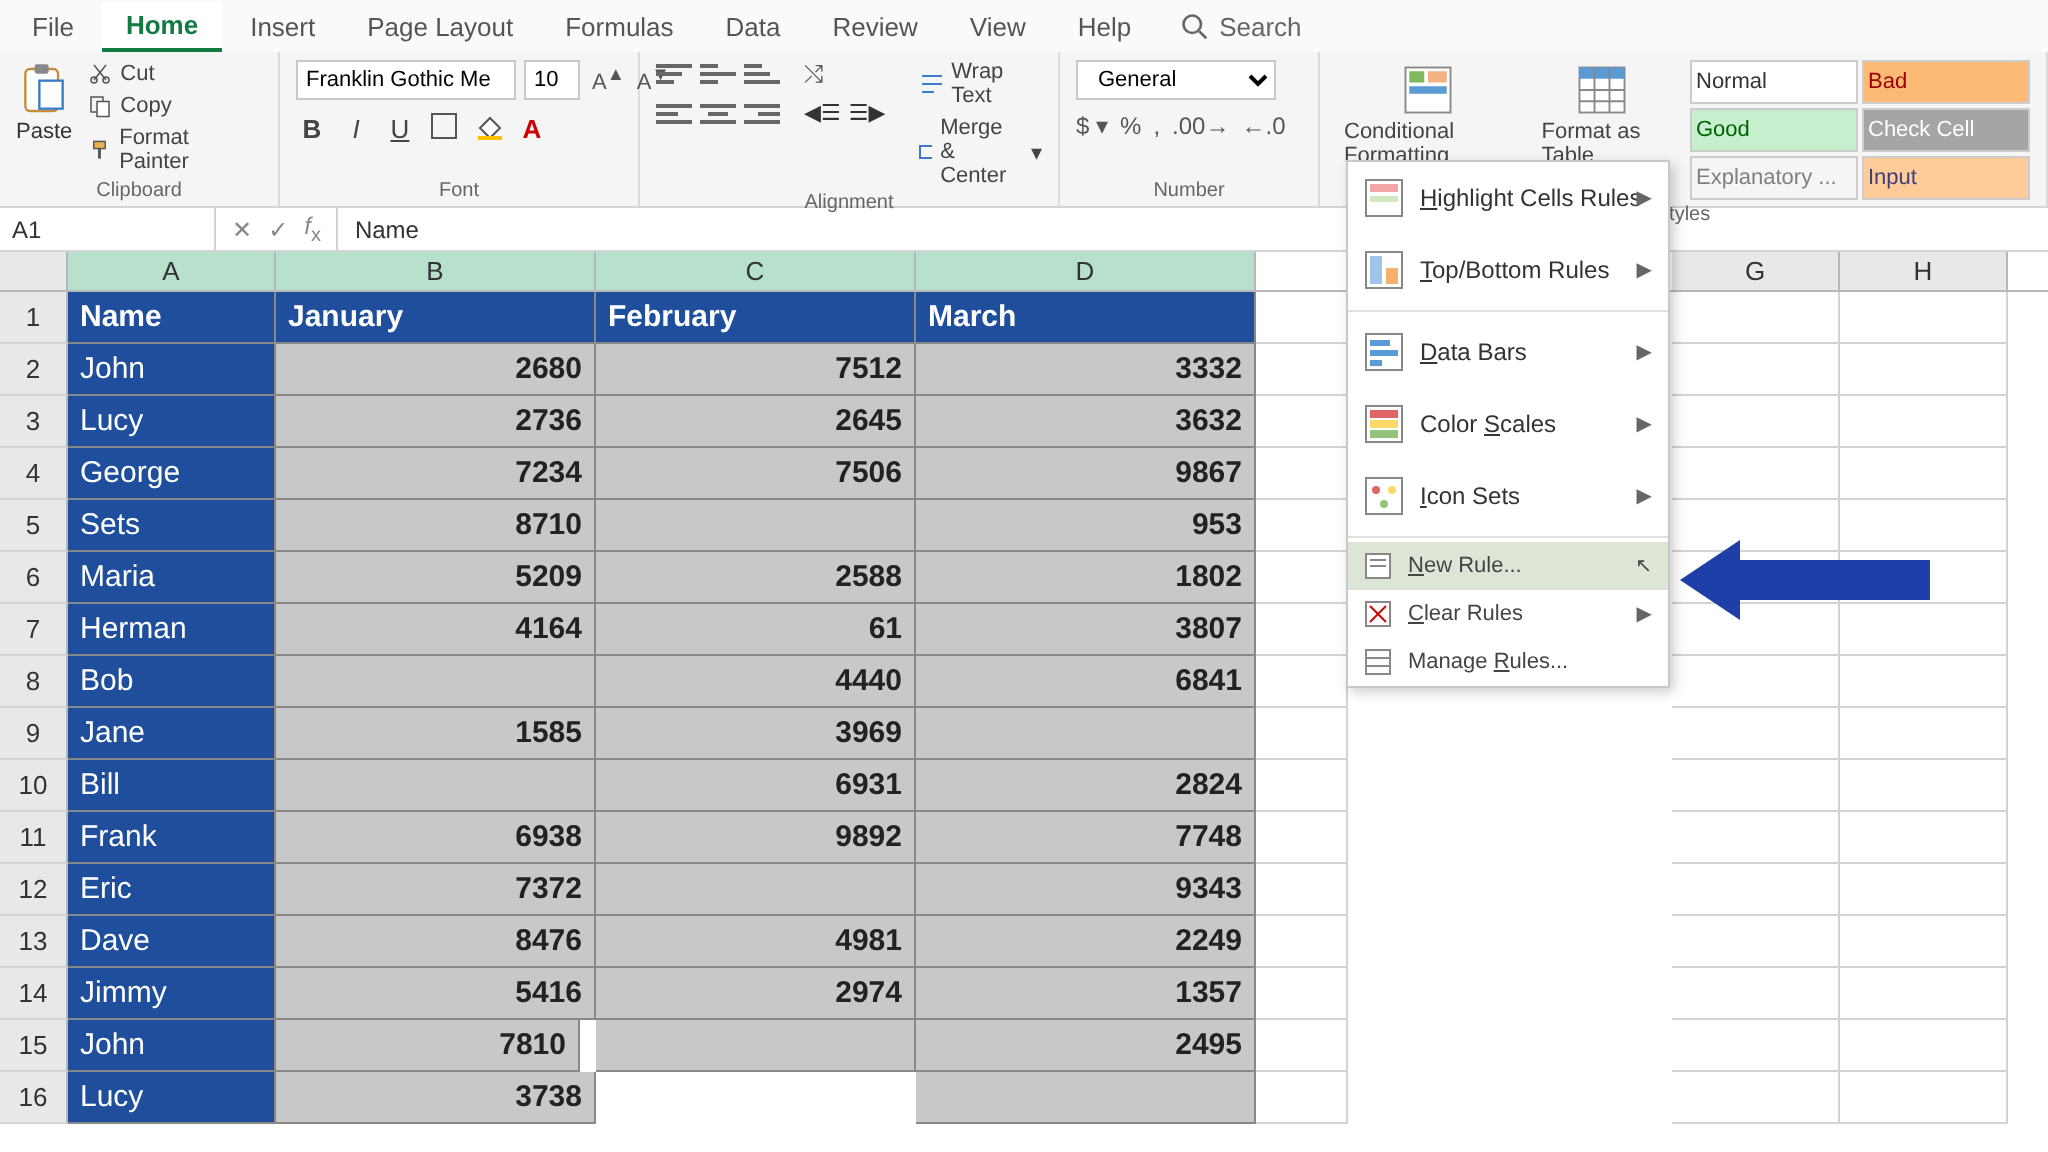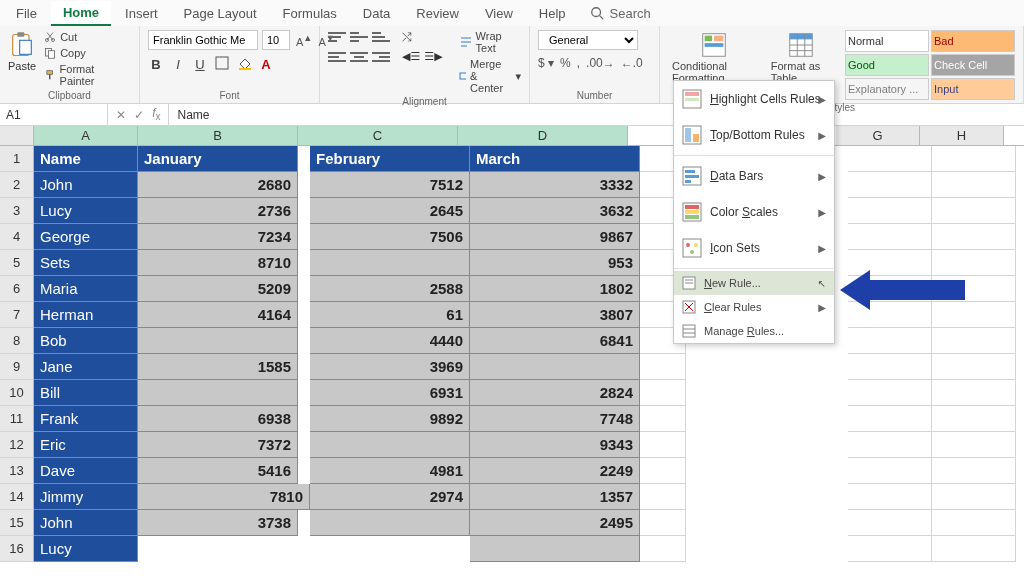--- a/index.html
+++ b/index.html
@@ -369,22 +369,23 @@
           <div class="cell num-cell" style="width:160px">2736</div>
           <div class="cell num-cell" style="width:160px">7234</div>
           <div class="cell num-cell" style="width:160px">8710</div>
           <div class="cell num-cell" style="width:160px">5209</div>
           <div class="cell num-cell" style="width:160px">4164</div>
           <div class="cell num-cell" style="width:160px"></div>
           <div class="cell num-cell" style="width:160px">1585</div>
           <div class="cell num-cell" style="width:160px"></div>
           <div class="cell num-cell" style="width:160px">6938</div>
           <div class="cell num-cell" style="width:160px">7372</div>
+          <div class="cell num-cell" style="width:160px">8476</div>
           <div class="cell num-cell" style="width:160px">5416</div>
-          <div class="cell num-cell" style="width:172px">7810</div>
+          <div class="cell num-cell" style="width:152px">7810</div>
           <div class="cell num-cell" style="width:160px">3738</div>
         </div>
         <div class="data-col">
           <div class="cell hdr-cell" style="width:160px">February</div>
           <div class="cell num-cell" style="width:160px">7512</div>
           <div class="cell num-cell" style="width:160px">2645</div>
           <div class="cell num-cell" style="width:160px">7506</div>
           <div class="cell num-cell" style="width:160px"></div>
           <div class="cell num-cell" style="width:160px">2588</div>
           <div class="cell num-cell" style="width:160px">61</div>

